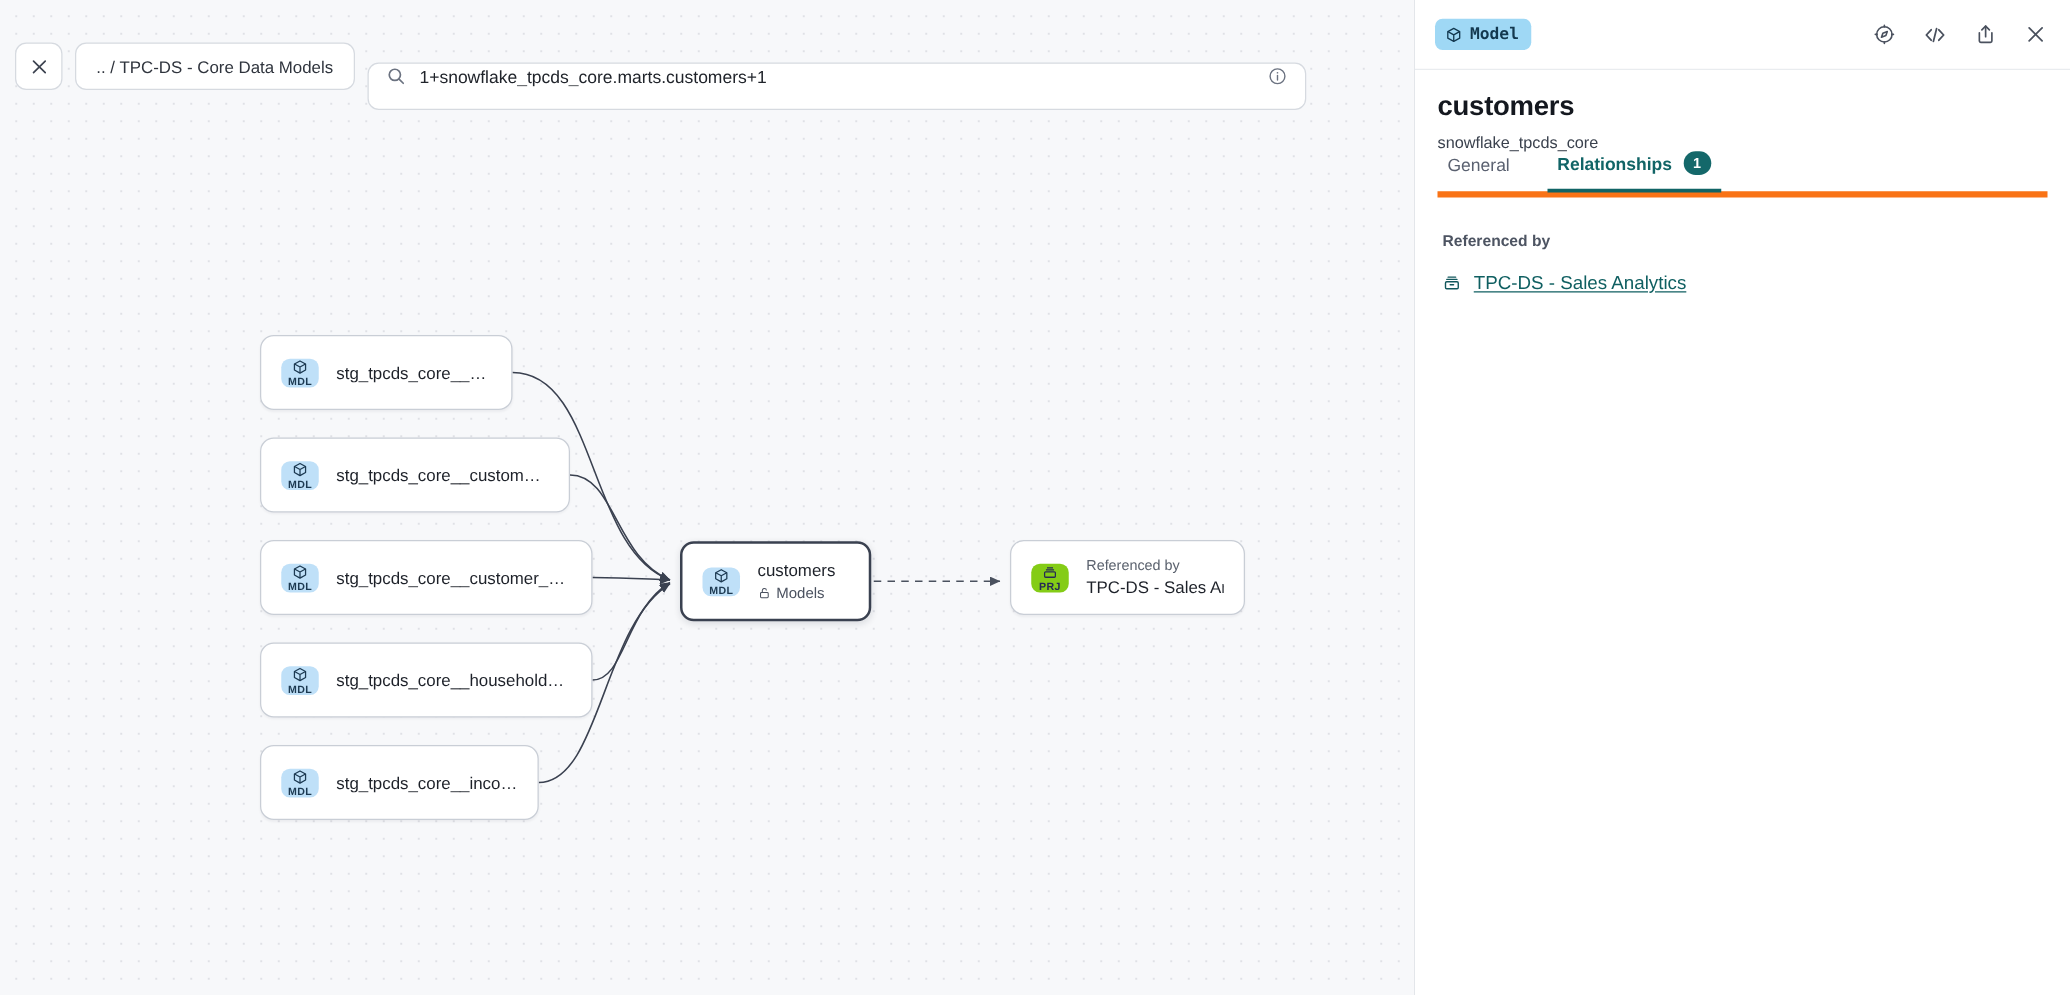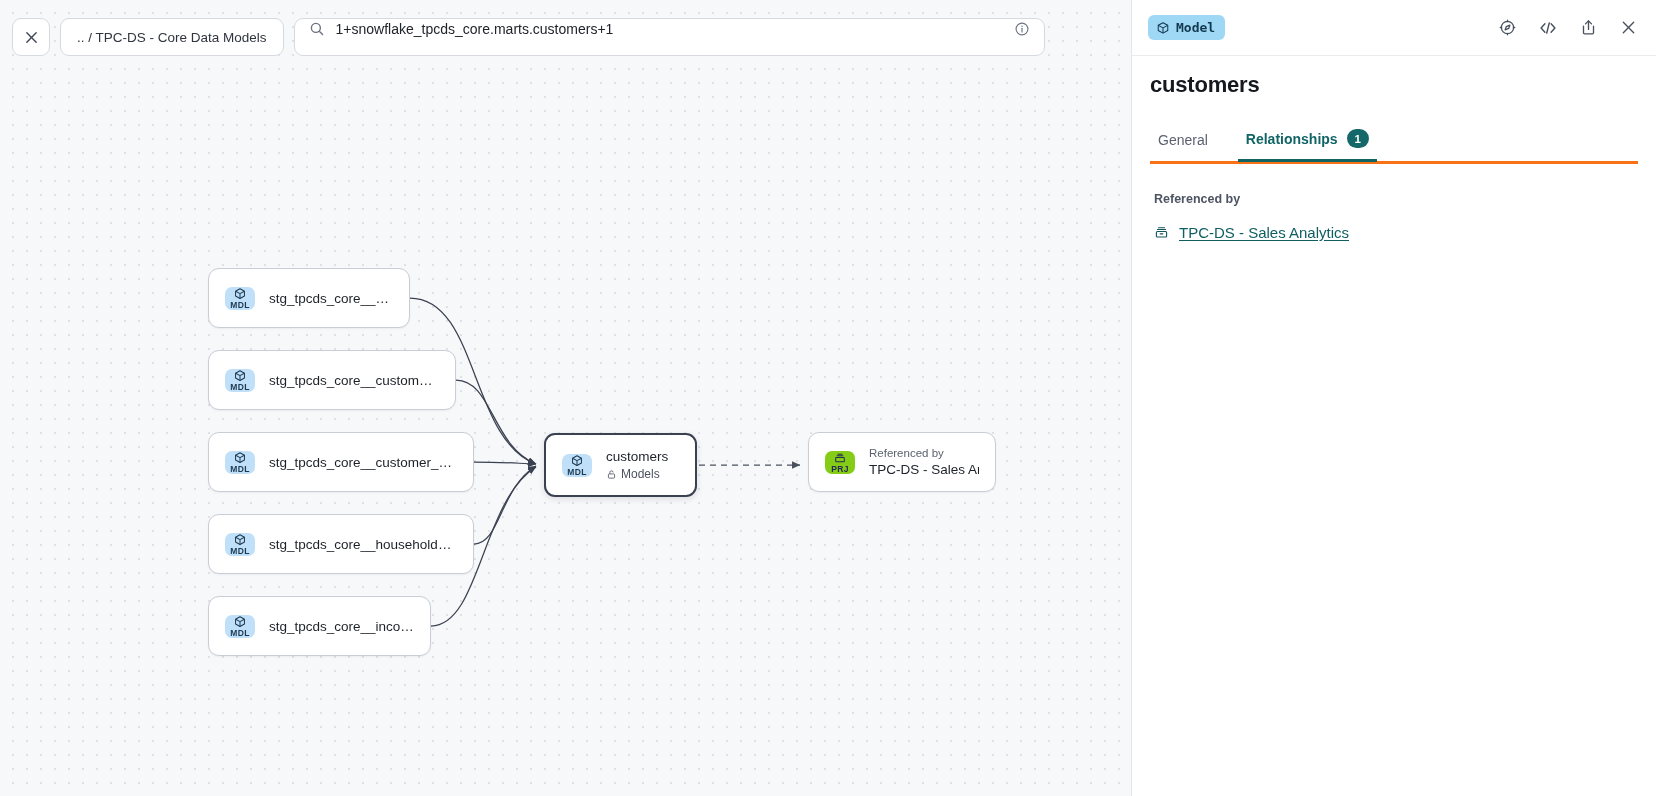--- a/index.html
+++ b/index.html
@@ -53,20 +53,21 @@
   }
   .tb-search {
     height: 38px; width: 751px;
     background: #ffffff;
     border: 1px solid #d6dae0;
     border-radius: 9px;
     display: flex; align-items: center;
     padding: 0 14px 16px 14px;
     gap: 11px;
     cursor: text;
+    margin-top: 32px;
   }
   .tb-search .search-value {
     flex: 1;
     font-size: 14px;
     color: #20242b;
     white-space: nowrap;
     overflow: hidden;
   }
   .icon-muted { color: #6b7280; display: flex; align-items: center; }
 
@@ -162,25 +163,24 @@
     color: #14181f;
     letter-spacing: -0.2px;
   }
   #panel-subtitle {
     margin-top: 8px;
     font-size: 13px;
     color: #3b424e;
   }
 
   #tabs {
-    margin-top: 31px;
     display: flex;
     align-items: flex-end;
     gap: 22px;
-    border-bottom: 3px solid #f97316;
+    border-bottom: 5px solid #f97316;
   }
   .tab {
     display: flex; align-items: center; gap: 9px;
     padding: 0 8px 11px 8px;
     font-size: 14px;
     color: #5a6170;
     cursor: pointer;
     border-bottom: 3px solid transparent;
     margin-bottom: -1px;
   }
@@ -398,20 +398,21 @@
         <span class="panel-action">
           <svg width="19" height="19" viewBox="0 0 22 22" fill="none" stroke="currentColor" stroke-width="1.6" stroke-linecap="round">
             <path d="M5 5 L17 17 M17 5 L5 17"></path>
           </svg>
         </span>
       </div>
     </div>
 
     <div id="panel-body">
       <div id="panel-title">customers</div>
+      <div id="panel-subtitle">snowflake_tpcds_core</div>
 
       <div id="tabs">
         <div class="tab">
           <span>General</span>
         </div>
         <div class="tab active">
           <span>Relationships</span>
           <span class="tab-badge">1</span>
         </div>
       </div>

